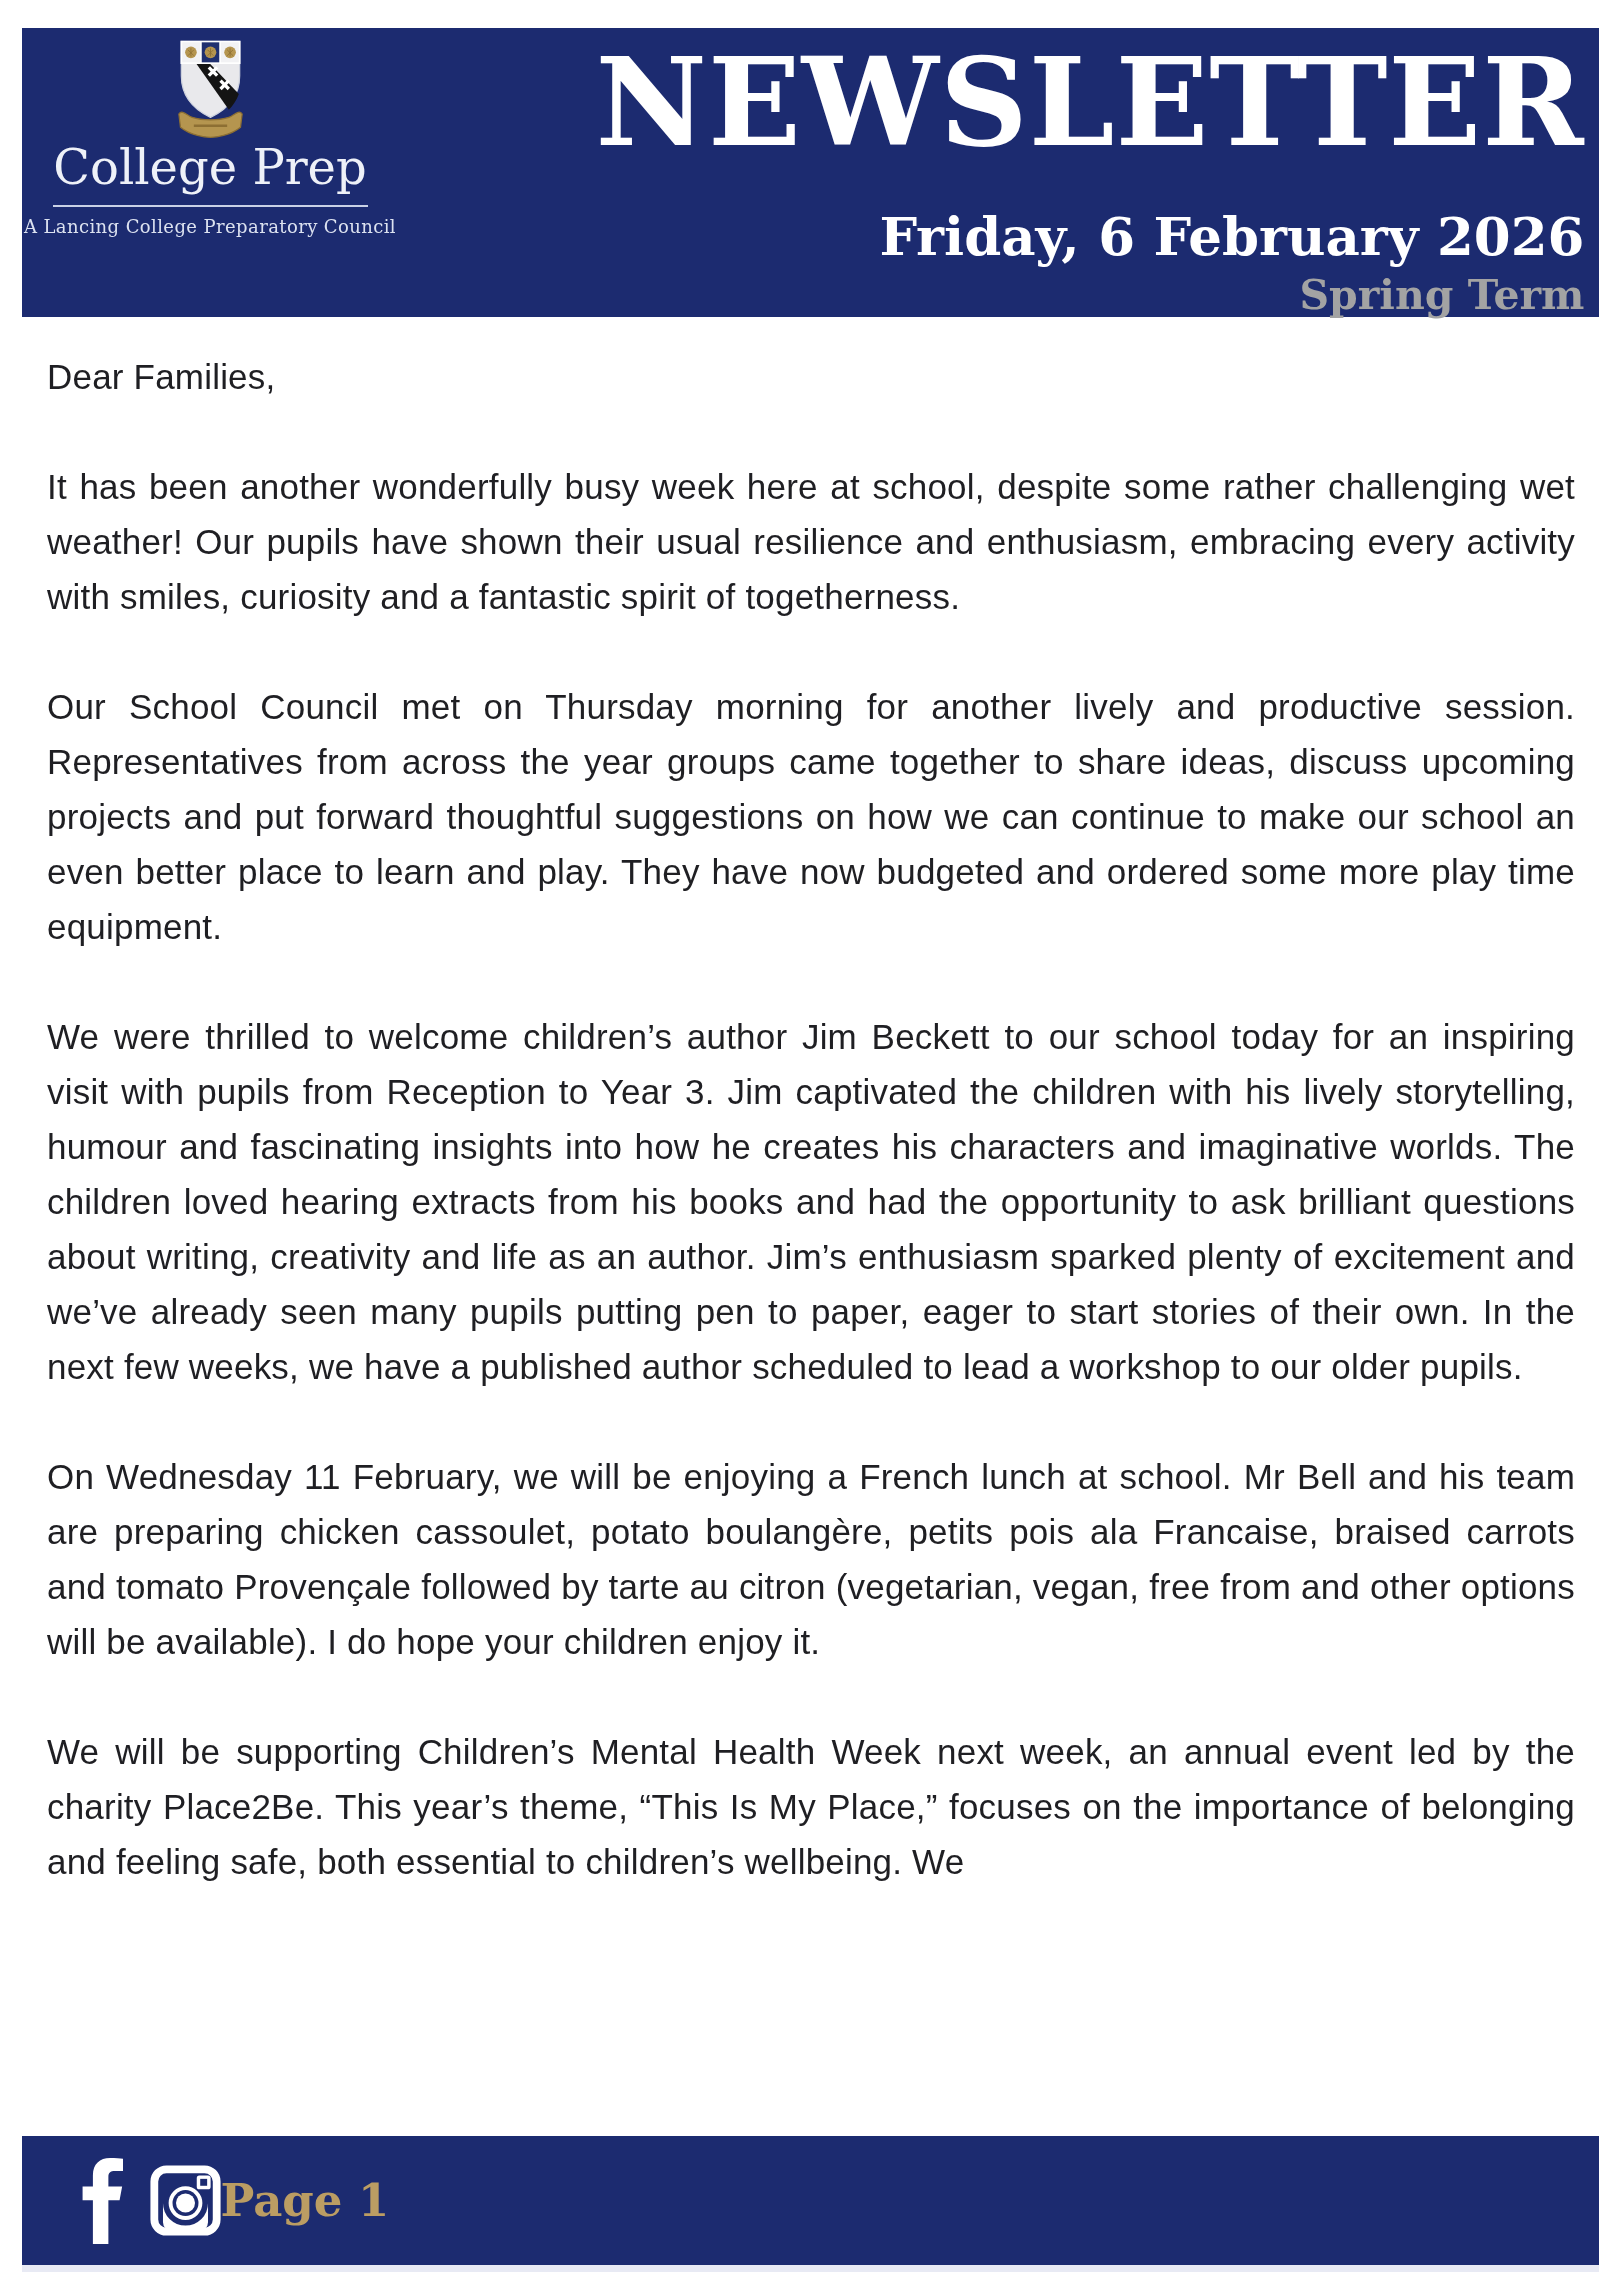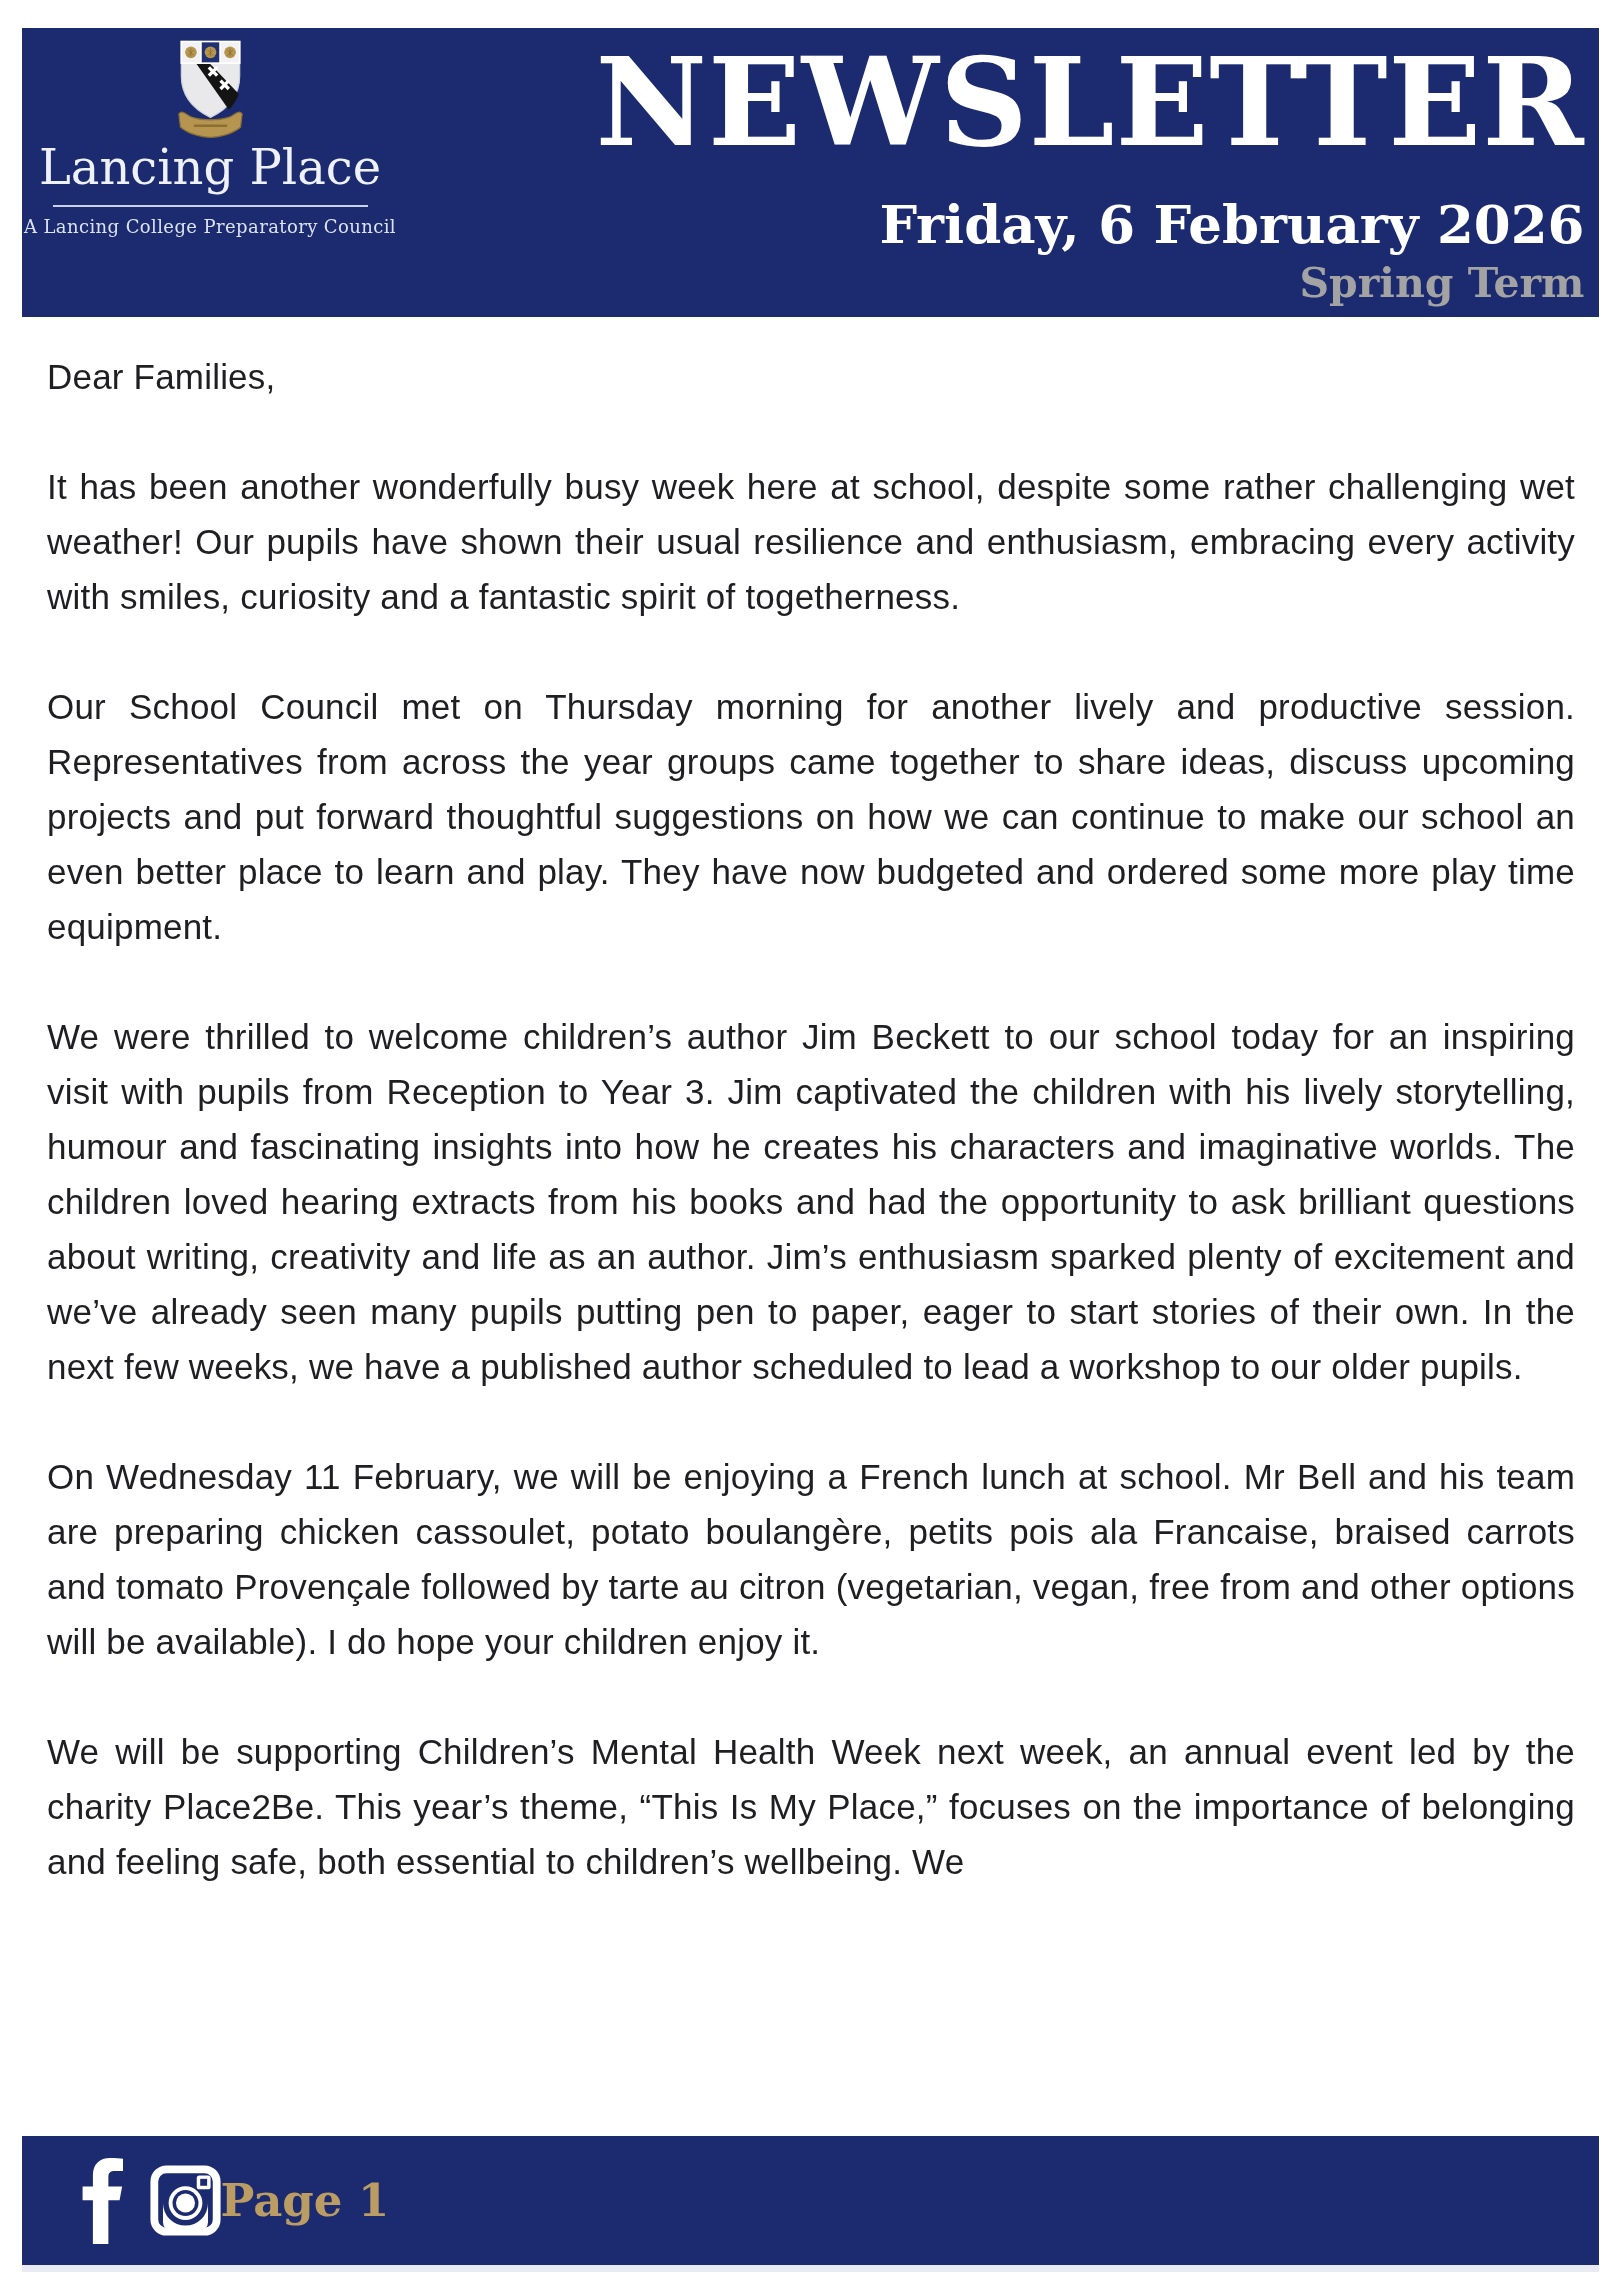--- a/index.html
+++ b/index.html
@@ -30,21 +30,21 @@
     flex:1;display:flex;flex-direction:column;align-items:flex-end;
     padding-right:14px;box-sizing:border-box;
   }
   .newsletter-title{
     font-family:"DejaVu Serif",serif;font-weight:700;color:#ffffff;
     font-size:122px;line-height:1.02;margin-top:12px;white-space:nowrap;
     letter-spacing:0.9px;
   }
   .newsletter-date{
     font-family:"DejaVu Serif",serif;font-weight:700;color:#ffffff;
-    font-size:53px;line-height:1;margin-top:34px;white-space:nowrap;
+    font-size:53px;line-height:1;margin-top:46px;white-space:nowrap;
   }
   .newsletter-term{
     font-family:"DejaVu Serif",serif;font-weight:700;color:#a3a3a3;
     font-size:41px;line-height:1;margin-top:11.2px;white-space:nowrap;
   }
   
   .letter{
     position:absolute;left:47px;top:317px;width:1528px;
     color:#1f1f23;font-size:35px;line-height:55px;
     text-align:justify;letter-spacing:0.2px;padding-top:15.5px;
@@ -104,21 +104,21 @@
         <path d="M19 19 l7 7 M26 19 l-7 7 M22.5 17 v10"></path>
         <path d="M42.5 19 l7 7 M49.5 19 l-7 7 M46 17 v10"></path>
         <path d="M66 19 l7 7 M73 19 l-7 7 M69.5 17 v10"></path>
       </g>
 
       <path d="M8 96 C12 90 18 98 24 100 C36 104 56 104 68 100 C74 98 80 90 84 96
                L82 112 C70 122 52 124 46 124 C40 124 22 122 10 112 Z" fill="#b5954f" stroke="#8d6f33" stroke-width="1.5"></path>
       <path d="M26 110 h40" stroke="#8d6f33" stroke-width="3"></path>
     </svg>
     <div class="school-name">
-      <div>Lancing Place</div>
+      <div>College Prep</div>
     </div>
     <div class="logo-divider"></div>
     <div class="logo-tagline">A Lancing College Preparatory Council</div>
   </div>
 
   <div class="title-block">
     <div class="newsletter-title">NEWSLETTER</div>
     <div class="newsletter-date">Friday, 6 February 2026</div>
     <div class="newsletter-term">Spring Term</div>
   </div>

